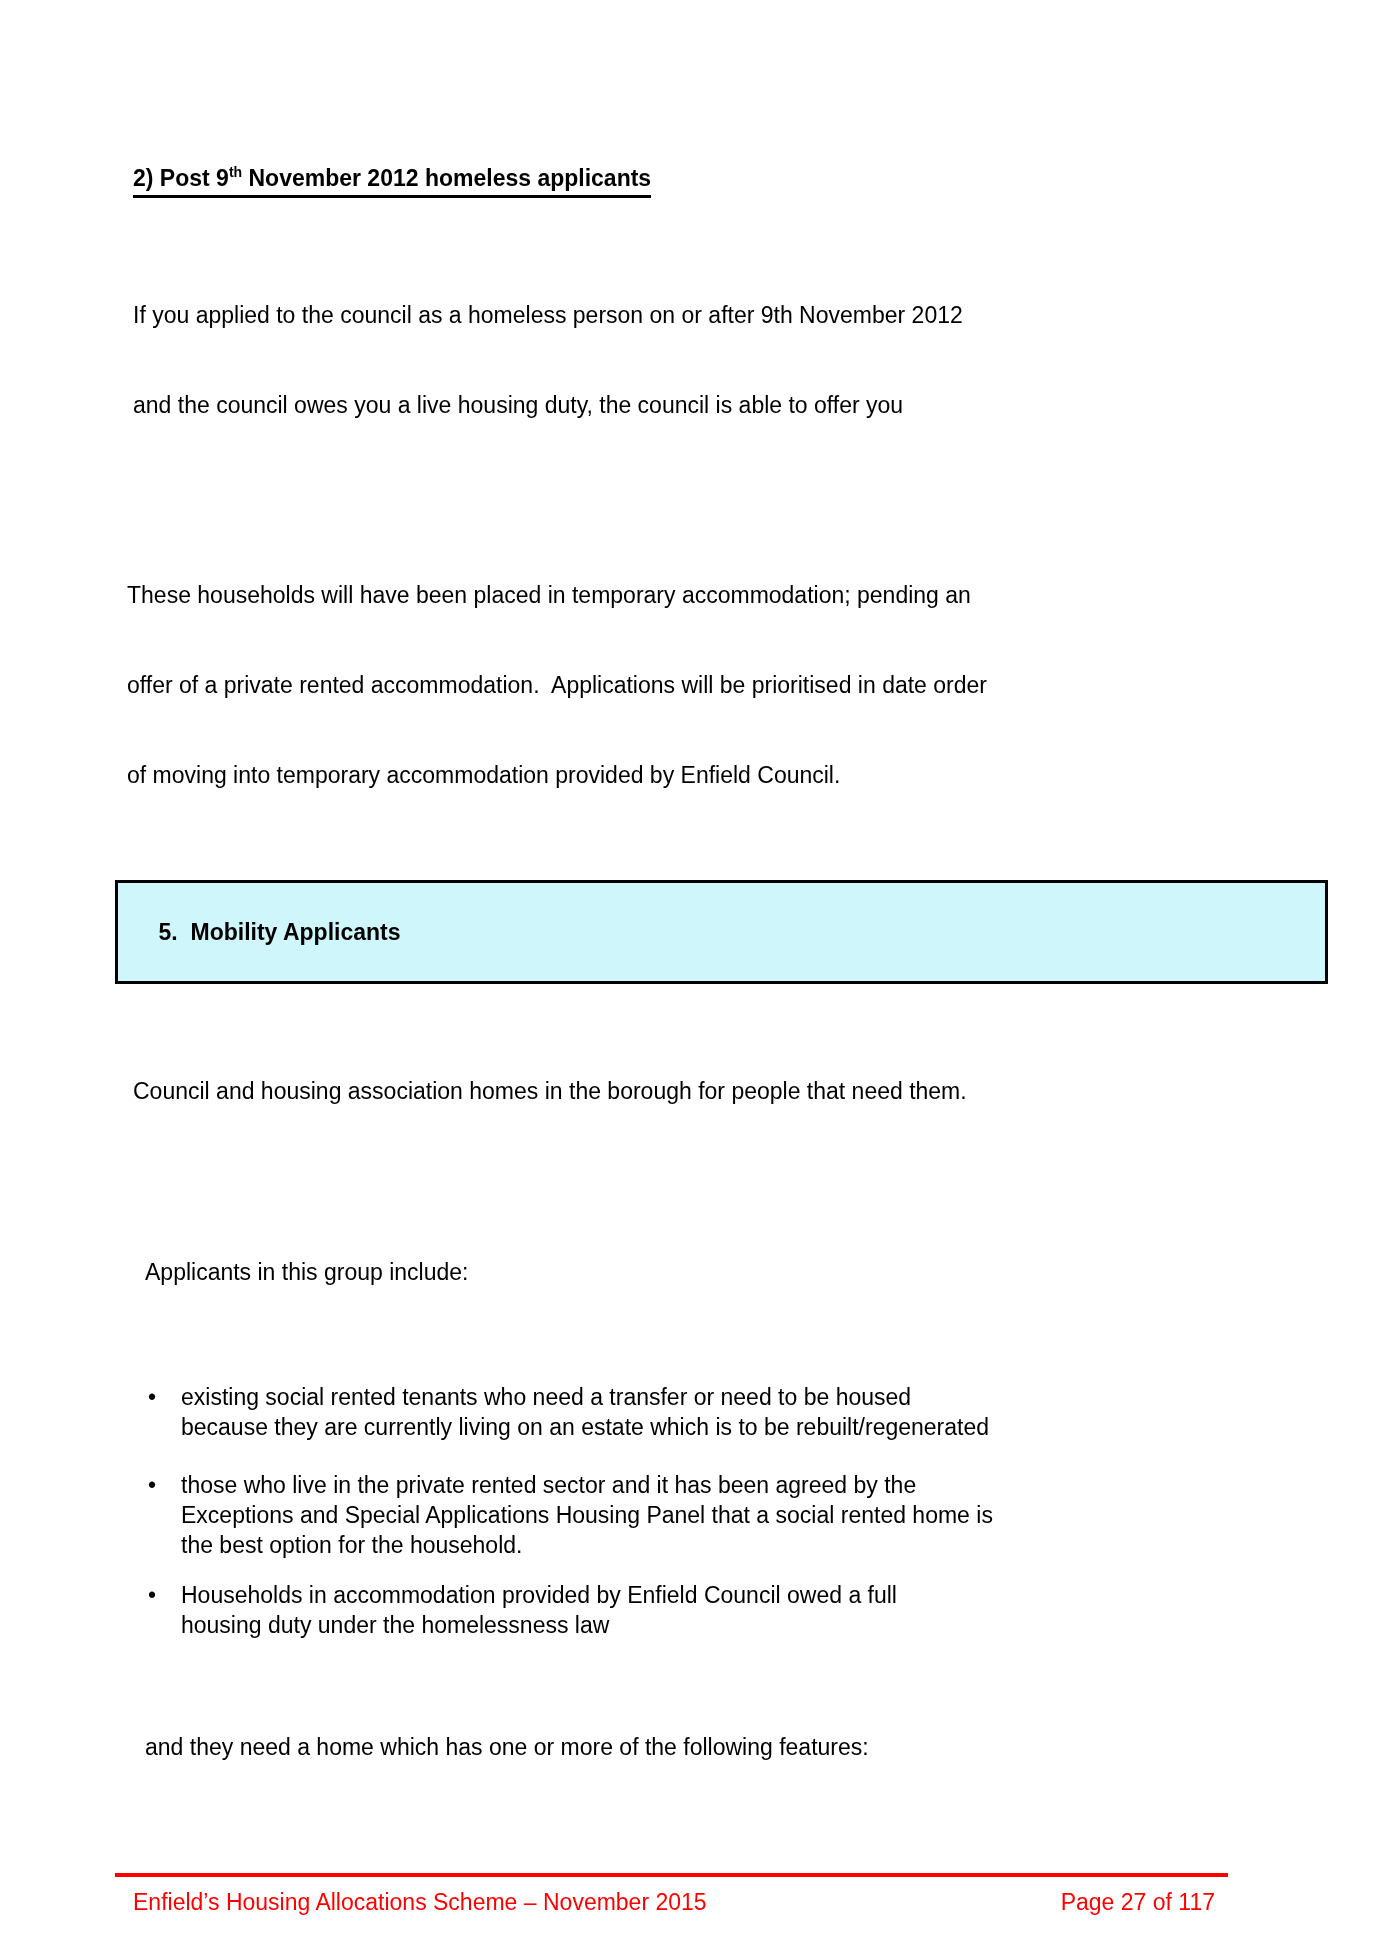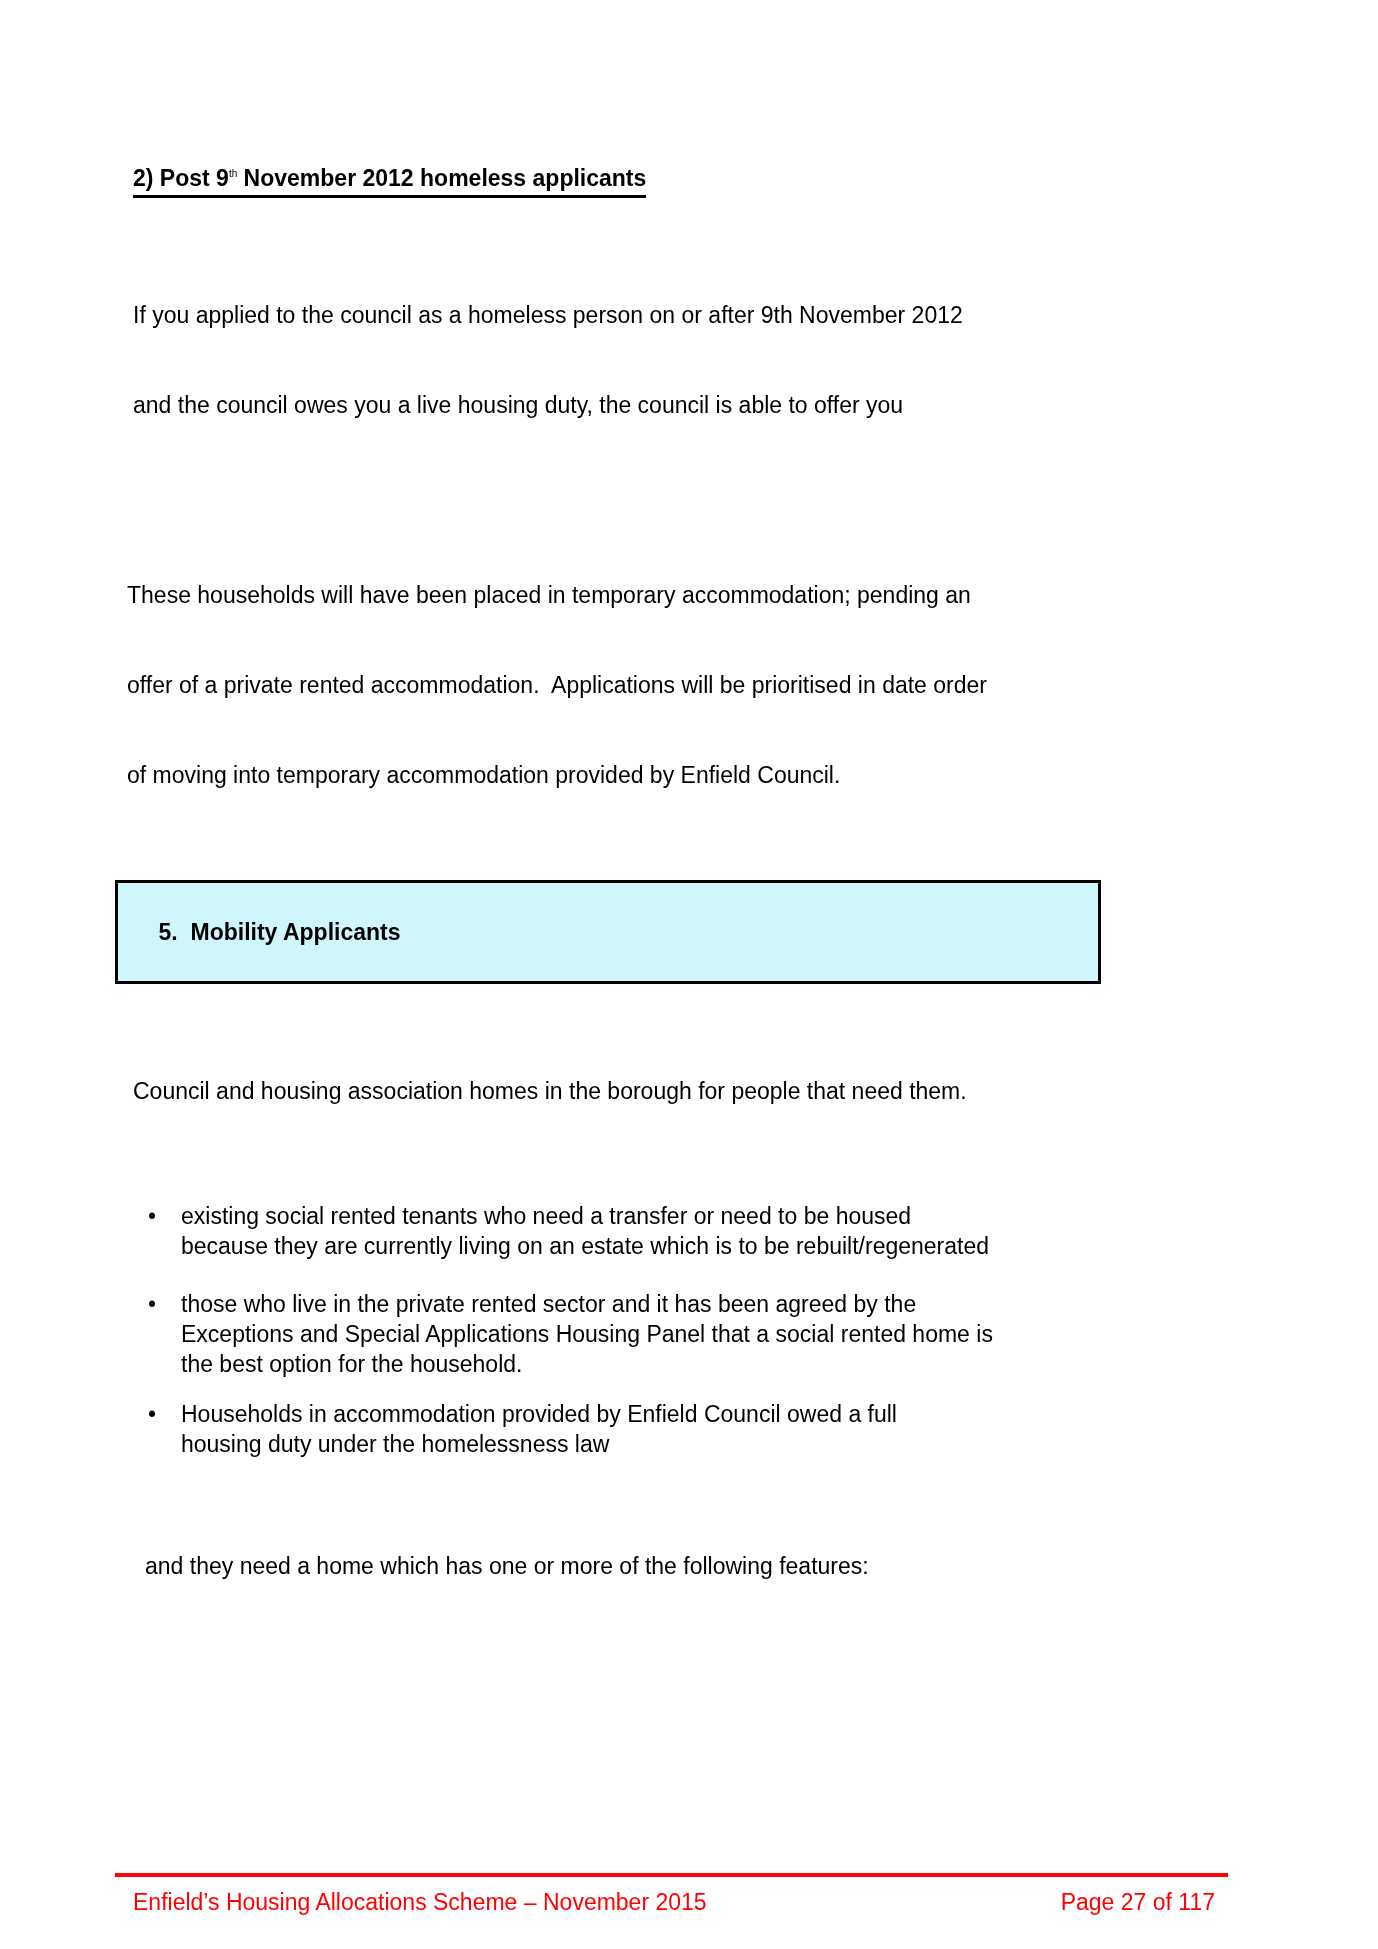--- a/index.html
+++ b/index.html
@@ -24,39 +24,39 @@
   .heading{
     display:inline-block;
     font-size:23px;
     font-weight:bold;
     line-height:30px;
     border-bottom:3px solid var(--border-color);
     padding-bottom:2px;
     white-space:pre;
   }
   .heading sup{
-    font-size:10px;
-    font-weight:normal;
+    font-size:14px;
+    font-weight:bold;
     vertical-align:9px;
     line-height:0;
   }
   .para{white-space:pre;}
   .mt42{margin-top:42px;}
   .mt40{margin-top:40px;}
   .mt35{margin-top:35px;}
   .mt32{margin-top:32px;}
   .mt31{margin-top:31px;}
   .mt30{margin-top:30px;}
   .mt28{margin-top:28px;}
   .mt20{margin-top:20px;}
   .ml-n6{margin-left:-6px;}
   .ml12{margin-left:12px;}
   .section-box{
     margin-left:-18px;
-    width:986px;
+    width:1213px;
     background:var(--section-bg);
     border:3px solid var(--border-color);
     padding:4px 10px 4px 15px;
     font-weight:bold;
     white-space:pre;
   }
   .bullet{display:flex;align-items:flex-start;}
   .bullet .glyph{flex:0 0 auto;}
   .bullet.big{margin-left:15px;}
   .bullet.big .glyph{width:33px;}
@@ -89,20 +89,23 @@
   </div>
 
   <div class="section-box mt30">
     <span>5.  Mobility Applicants</span>
   </div>
 
   <div class="para mt32">
     <div class="tline">Council and housing association homes in the borough for people that need them.</div>
   </div>
 
+  <div class="para mt31 ml12">
+    <div class="tline">Applicants in this group include:</div>
+  </div>
 
   <div class="bullet big mt35">
     <span class="glyph">•</span>
     <div class="bullet-text">
       <div class="tline">existing social rented tenants who need a transfer or need to be housed</div>
       <div class="tline">because they are currently living on an estate which is to be rebuilt/regenerated</div>
     </div>
   </div>
 
   <div class="bullet big mt28">

